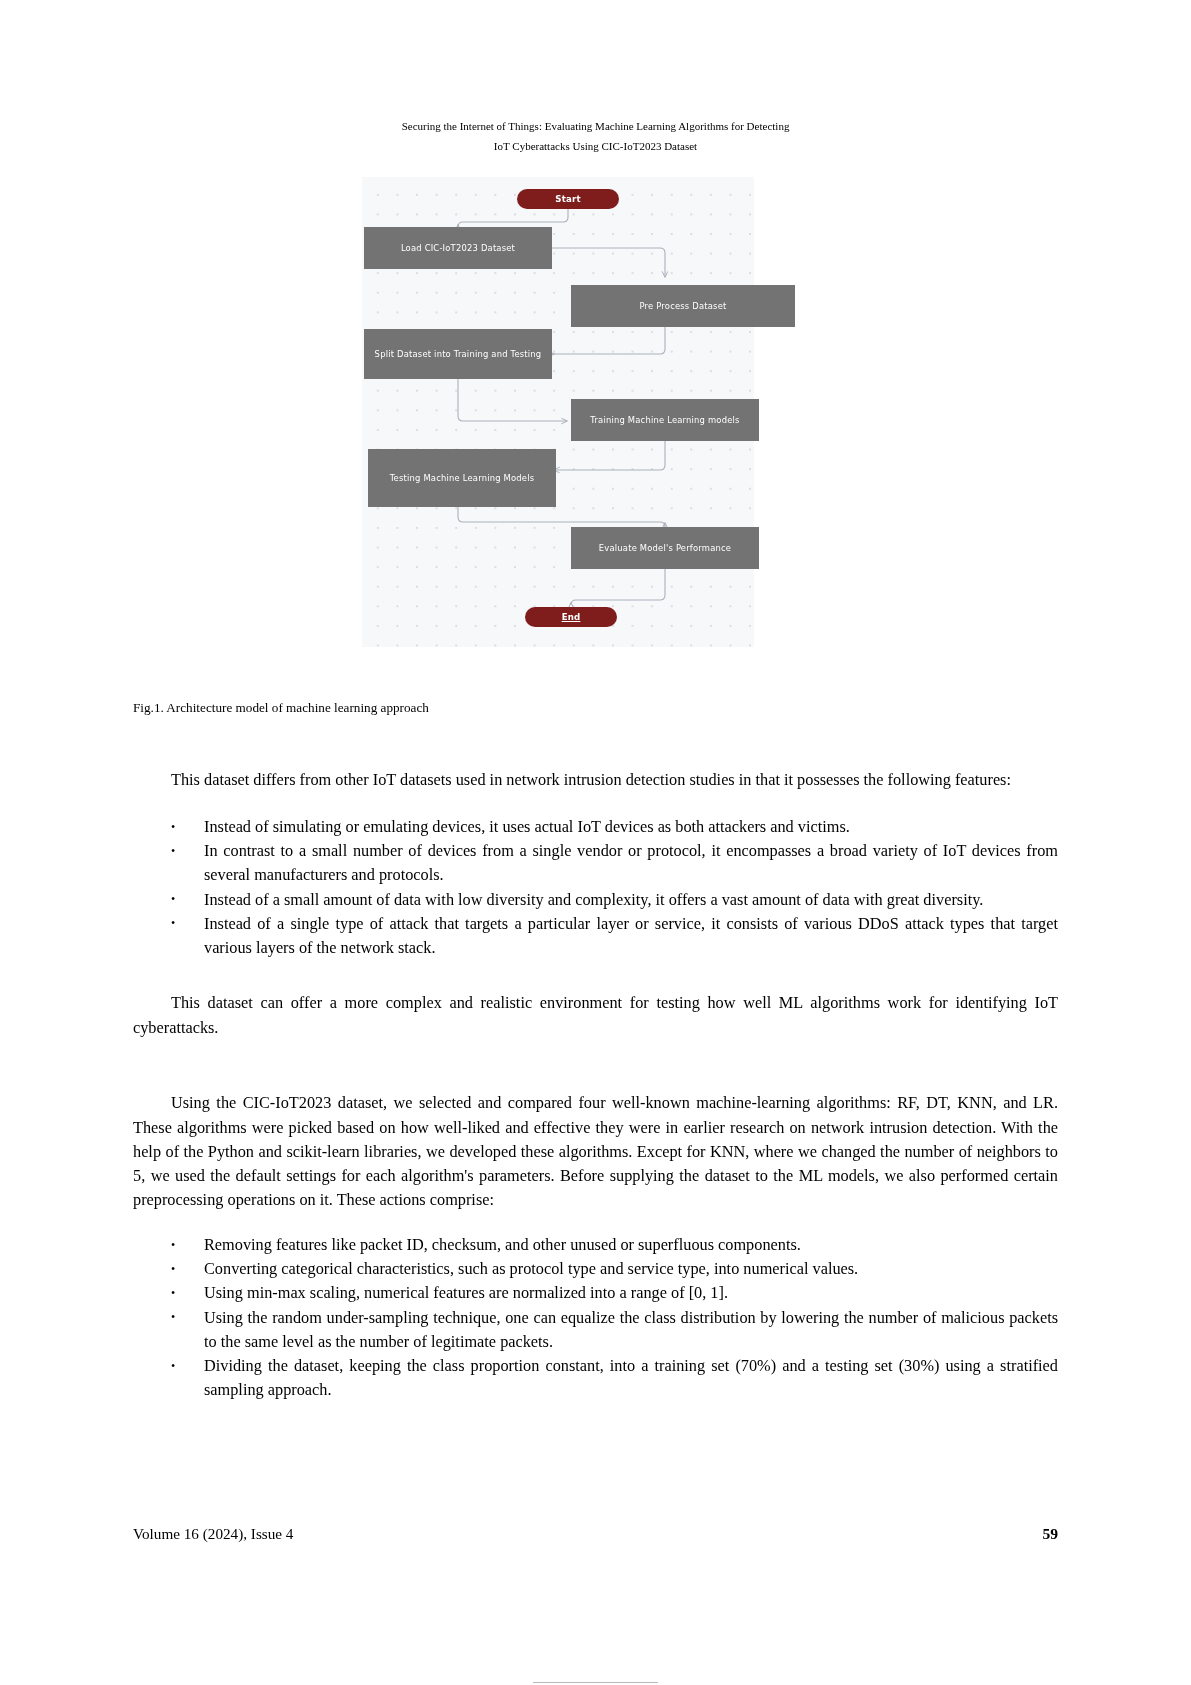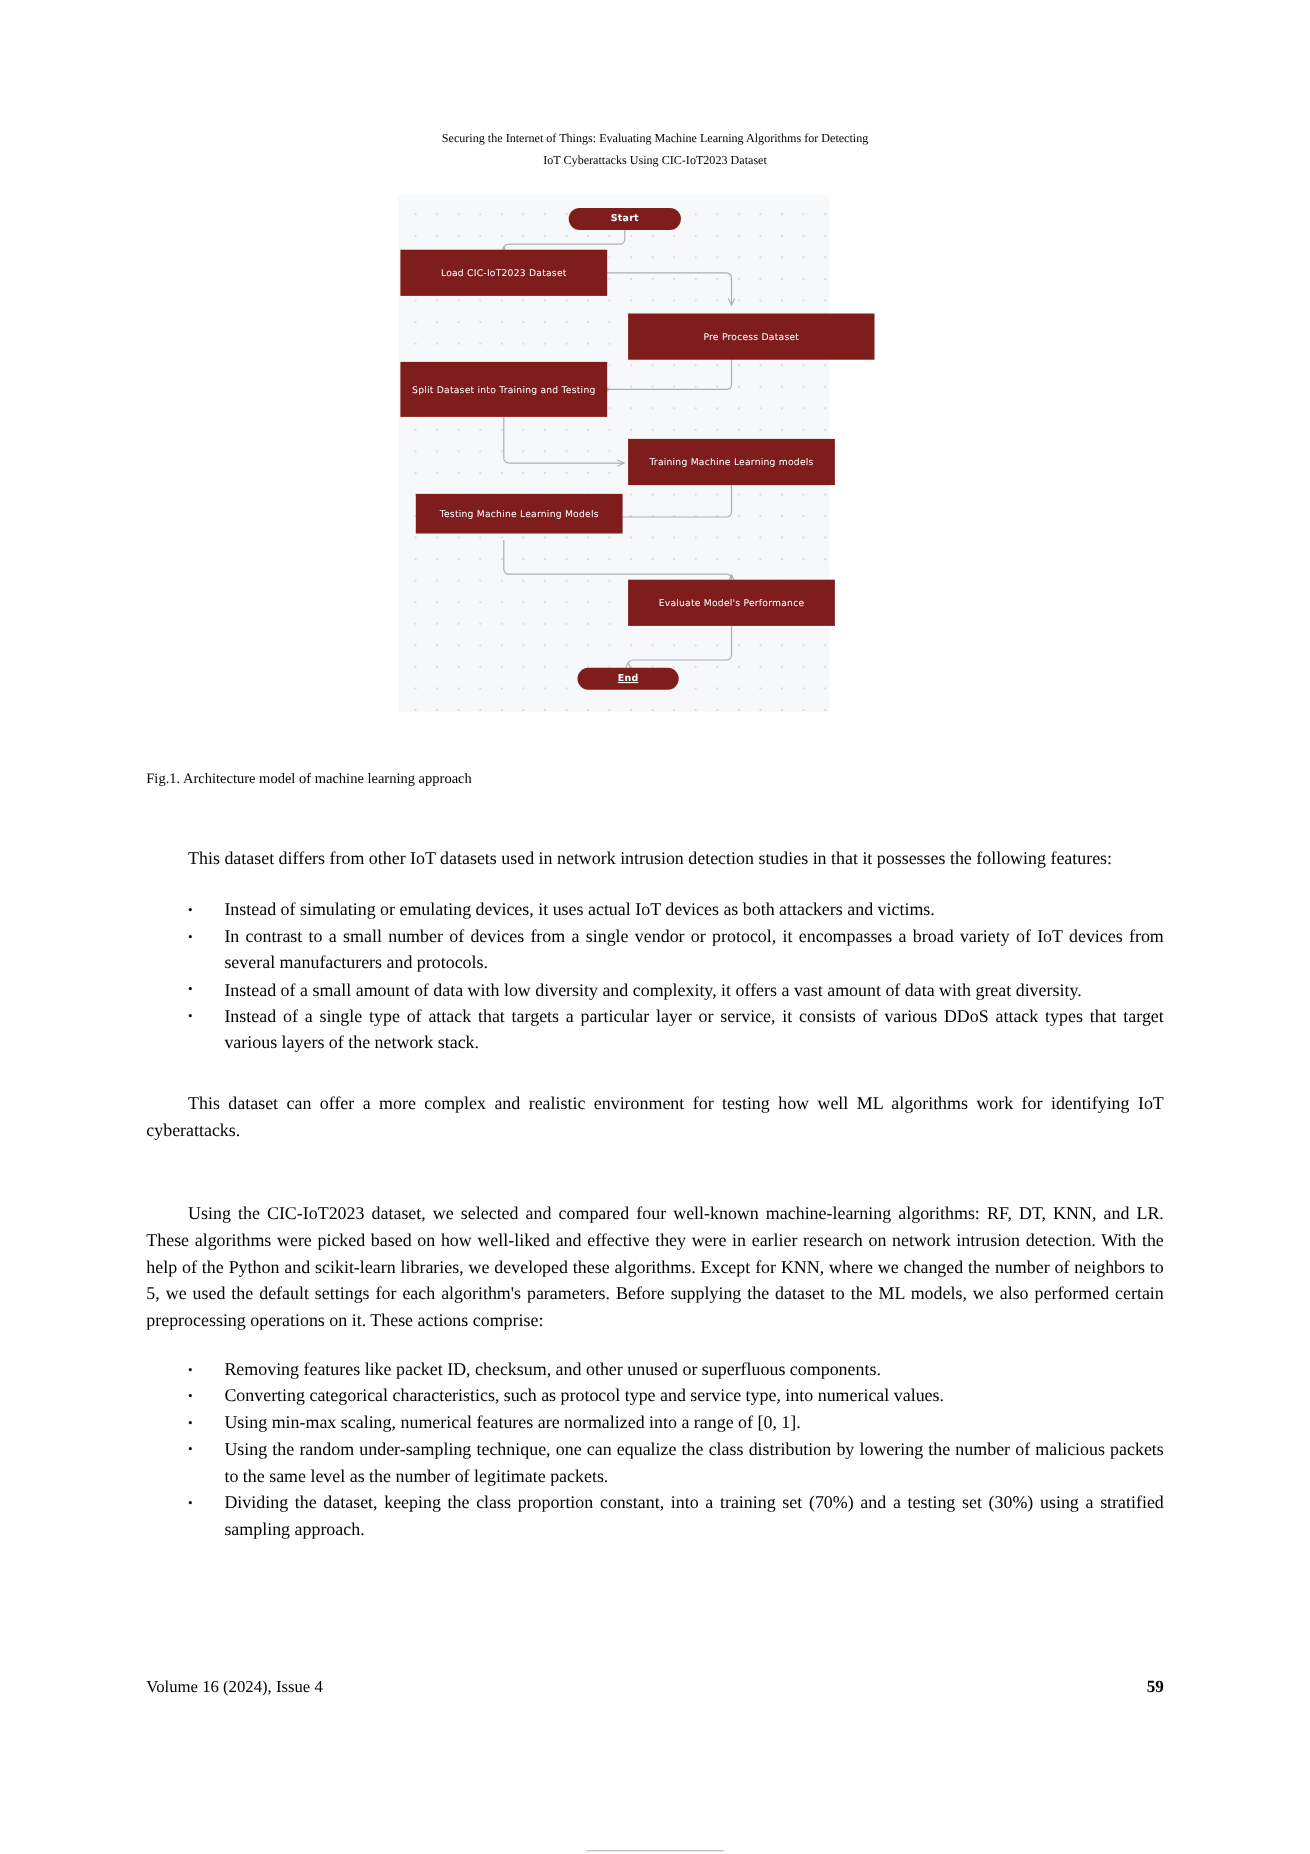--- a/index.html
+++ b/index.html
@@ -66,32 +66,32 @@
     color: #ffffff;
     letter-spacing: 0.2px;
   }
   .node.terminal {
     background: #7f1d1d;
     border-radius: 999px;
     font-size: 8.6px;
     font-weight: 700;
   }
   .node.process {
-    background: #7f1d1d;
+    background: #737373;
     font-size: 8.4px;
     font-weight: 500;
     line-height: 12px;
     padding: 18px 8px;
   }
   .n-start  { left: 155px; top: 12px;  width: 102px; height: 20px; }
   .n-load   { left: 2px;   top: 50px;  width: 188px; height: 42px; }
   .n-pre    { left: 209px; top: 92px; width: 224px; height: 42px; margin-top: 16px; }
   .n-split  { left: 2px;   top: 152px; width: 188px; height: 50px; }
   .n-train  { left: 209px; top: 222px; width: 188px; height: 42px; }
-  .n-test   { left: 16px;   top: 272px; width: 188px; height: 36px; }
+  .n-test   { left: 6px;   top: 272px; width: 188px; height: 58px; }
   .n-eval   { left: 209px; top: 350px; width: 188px; height: 42px; }
   .n-end    { left: 163px; top: 430px; width: 92px;  height: 20px; text-decoration: underline; }
 
   .edges { position: absolute; inset: 0; }
 
   
   .caption {
     position: absolute;
     left: 0;
     top: 700px;

